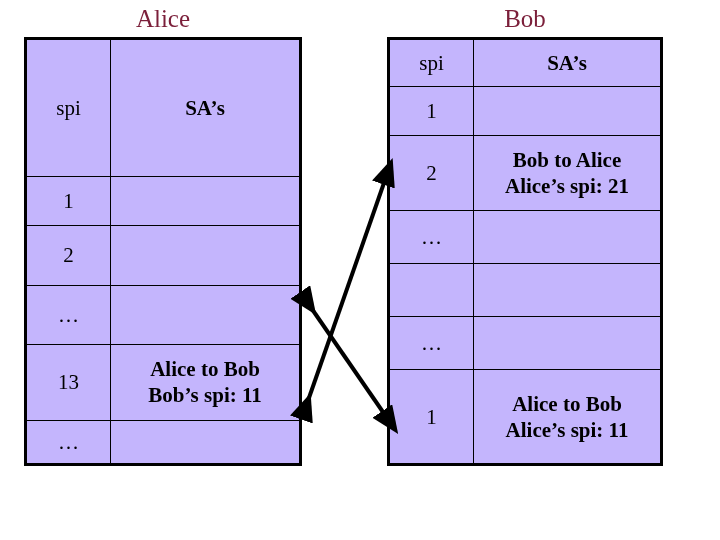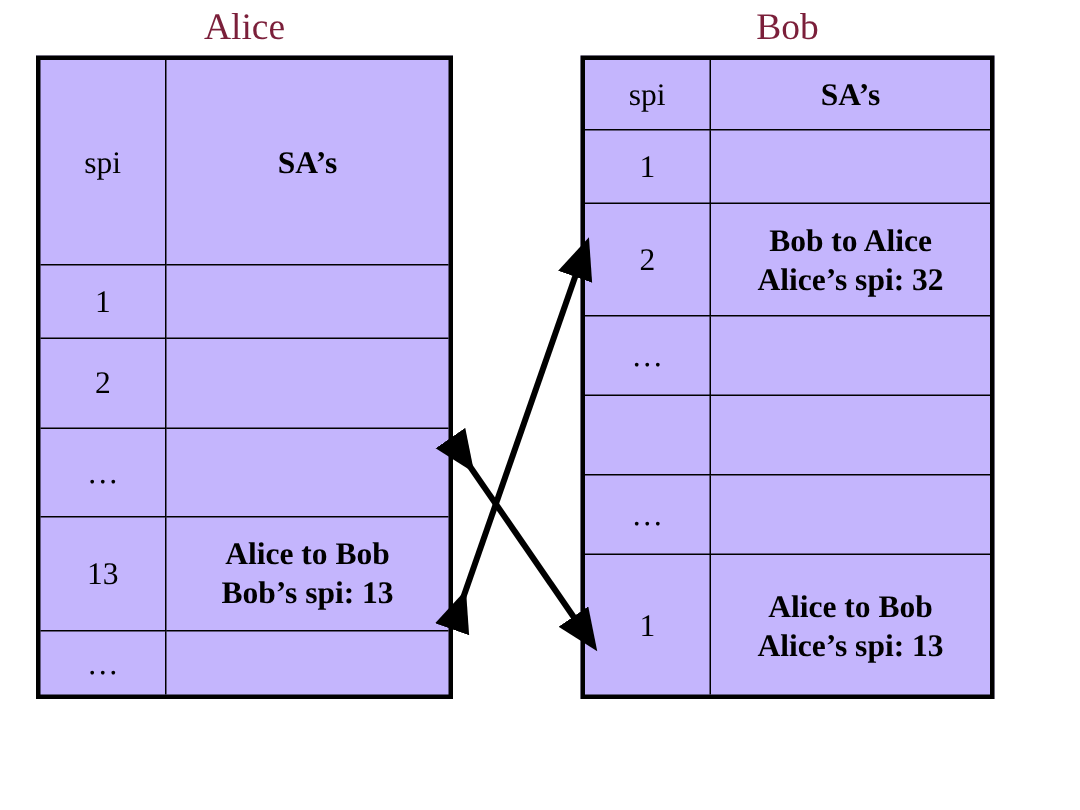--- a/index.html
+++ b/index.html
@@ -111,21 +111,21 @@
         <td class="spi-col">…</td>
         <td>
           <span class="cell-line"></span>
           <span class="cell-line"></span>
         </td>
       </tr>
       <tr style="height:76px;">
         <td class="spi-col">13</td>
         <td>
           <span class="cell-line">Alice to Bob</span>
-          <span class="cell-line">Bob’s spi: 13</span>
+          <span class="cell-line">Bob’s spi: 11</span>
         </td>
       </tr>
       <tr style="height:43px;">
         <td class="spi-col">…</td>
         <td>
           <span class="cell-line"></span>
           <span class="cell-line"></span>
         </td>
       </tr>
     </tbody>
@@ -143,21 +143,21 @@
         <td class="spi-col">1</td>
         <td>
           <span class="cell-line"></span>
           <span class="cell-line"></span>
         </td>
       </tr>
       <tr style="height:75px;">
         <td class="spi-col">2</td>
         <td>
           <span class="cell-line">Bob to Alice</span>
-          <span class="cell-line">Alice’s spi: 32</span>
+          <span class="cell-line">Alice’s spi: 21</span>
         </td>
       </tr>
       <tr style="height:53px;">
         <td class="spi-col">…</td>
         <td>
           <span class="cell-line"></span>
           <span class="cell-line"></span>
         </td>
       </tr>
       <tr style="height:53px;">
@@ -171,21 +171,21 @@
         <td class="spi-col">…</td>
         <td>
           <span class="cell-line"></span>
           <span class="cell-line"></span>
         </td>
       </tr>
       <tr>
         <td class="spi-col">1</td>
         <td>
           <span class="cell-line">Alice to Bob</span>
-          <span class="cell-line">Alice’s spi: 13</span>
+          <span class="cell-line">Alice’s spi: 11</span>
         </td>
       </tr>
     </tbody>
       </table>
   </div>
 
   <svg id="arrow-layer" viewBox="0 0 720 540">
     <defs>
       <marker id="ah" markerWidth="9" markerHeight="9" refX="1.2" refY="3" orient="auto" markerUnits="strokeWidth">
         <path d="M0,0 L0,6 L7,3 z" fill="#000000"></path>

